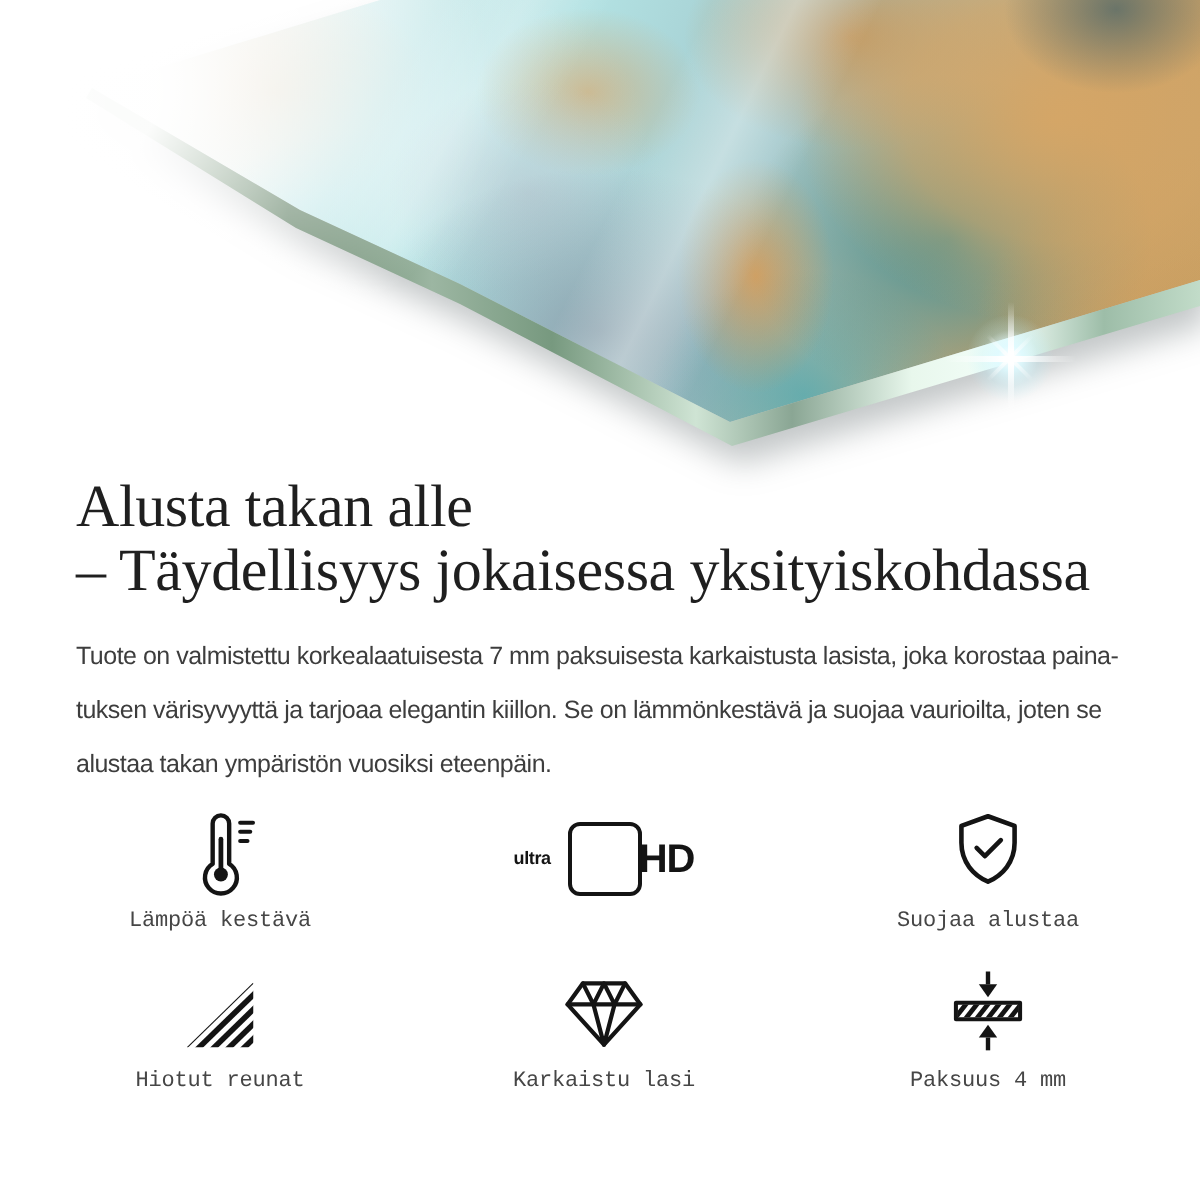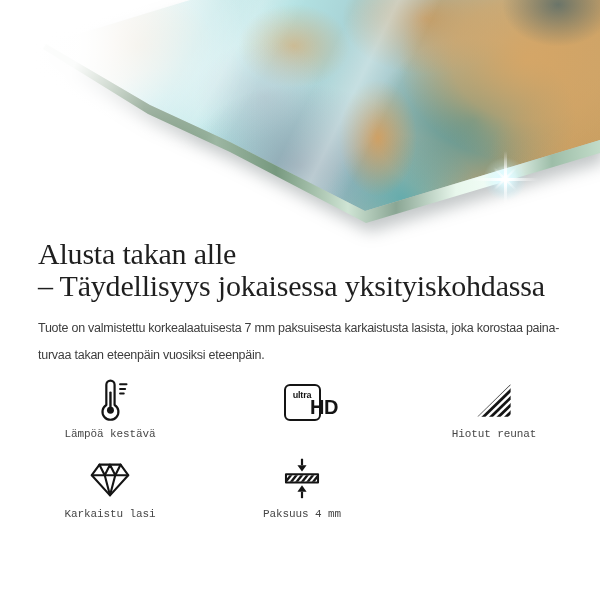--- a/index.html
+++ b/index.html
@@ -69,21 +69,21 @@
   .para{margin-top:13px;font-size:12.5px;line-height:27px;color:#3d3d3d;letter-spacing:-0.25px;}
   .para div{white-space:nowrap;}
 
   
   .features{margin:6px 0 0 14px;width:576px;display:grid;grid-template-columns:repeat(3,192px);row-gap:14px;}
   .feature{display:flex;flex-direction:column;align-items:center;}
   .ficon{height:46px;display:flex;align-items:flex-end;justify-content:center;color:#141414;}
   .flabel{margin-top:7px;font-size:11px;line-height:13px;color:#464646;letter-spacing:-0.1px;font-family:Liberation Mono, monospace;}
 
   .hd-box{width:37px;height:37px;border:2.5px solid #141414;border-radius:6px;box-sizing:border-box;
-    display:flex;flex-direction:column;align-items:center;justify-content:center;color:#141414;}
+    display:flex;flex-direction:row;align-items:center;justify-content:center;color:#141414;}
   .hd-top{font-size:9px;font-weight:700;line-height:9px;letter-spacing:-0.2px;}
   .hd-bottom{font-size:20px;font-weight:800;line-height:14px;letter-spacing:-0.5px;margin-left:44px;}
 
   svg.icn{display:block;}
 </style>
 </head>
 <body>
 
 <div>
 
@@ -103,21 +103,22 @@
     </div>
   </div>
 
   <div class="content">
     <h1 class="heading">
       <div>Alusta takan alle</div>
       <div>– Täydellisyys jokaisessa yksityiskohdassa</div>
     </h1>
     <div class="para">
       <div>Tuote on valmistettu korkealaatuisesta 7 mm paksuisesta karkaistusta lasista, joka korostaa paina-</div>
-      <div>turvaa takan eteenpäin vuosiksi eteenpäin.</div>
+      <div>tuksen värisyvyyttä ja tarjoaa elegantin kiillon. Se on lämmönkestävä ja suojaa vaurioilta, joten se</div>
+      <div>alustaa takan ympäristön vuosiksi eteenpäin.</div>
     </div>
   </div>
 
   <div class="features">
 
     <div class="feature">
       <div class="ficon">
         <svg class="icn" width="44" height="44" viewBox="0 0 44 48" fill="none" stroke="currentColor" stroke-width="2.4" stroke-linecap="round" stroke-linejoin="round">
           <path d="M18 30.5 V8.5 A4.5 4.5 0 0 1 27 8.5 V30.5 A8.7 8.7 0 1 1 18 30.5 Z"></path>
           <line x1="22.5" y1="17" x2="22.5" y2="33" stroke-width="2.6"></line>
@@ -132,20 +133,29 @@
 
     <div class="feature">
       <div class="ficon">
         <div class="hd-box">
           <span class="hd-top">ultra</span>
           <span class="hd-bottom">HD</span>
         </div>
       </div>
     </div>
 
+    <div class="feature">
+      <div class="ficon">
+        <svg class="icn" width="42" height="44" viewBox="0 0 44 48" fill="none" stroke="currentColor" stroke-width="2.5" stroke-linecap="round" stroke-linejoin="round">
+          <path d="M22 4.5 L36.5 9.8 V19 C36.5 29.5 30 36.6 22 40.2 C14 36.6 7.5 29.5 7.5 19 V9.8 Z"></path>
+          <path d="M15.8 21.8 L20.3 26.3 L29 17.5"></path>
+        </svg>
+      </div>
+      <div class="flabel">Suojaa alustaa</div>
+    </div>
 
     <div class="feature">
       <div class="ficon">
         <svg class="icn" width="42" height="42" viewBox="0 0 48 48" fill="none" stroke="currentColor" stroke-width="3.2" stroke-linecap="butt">
           <defs>
             <clipPath id="triclip">
                 <polygon points="5,43 43,43 43,6"></polygon>
               </clipPath>
           </defs>
           <g clip-path="url(#triclip)">

